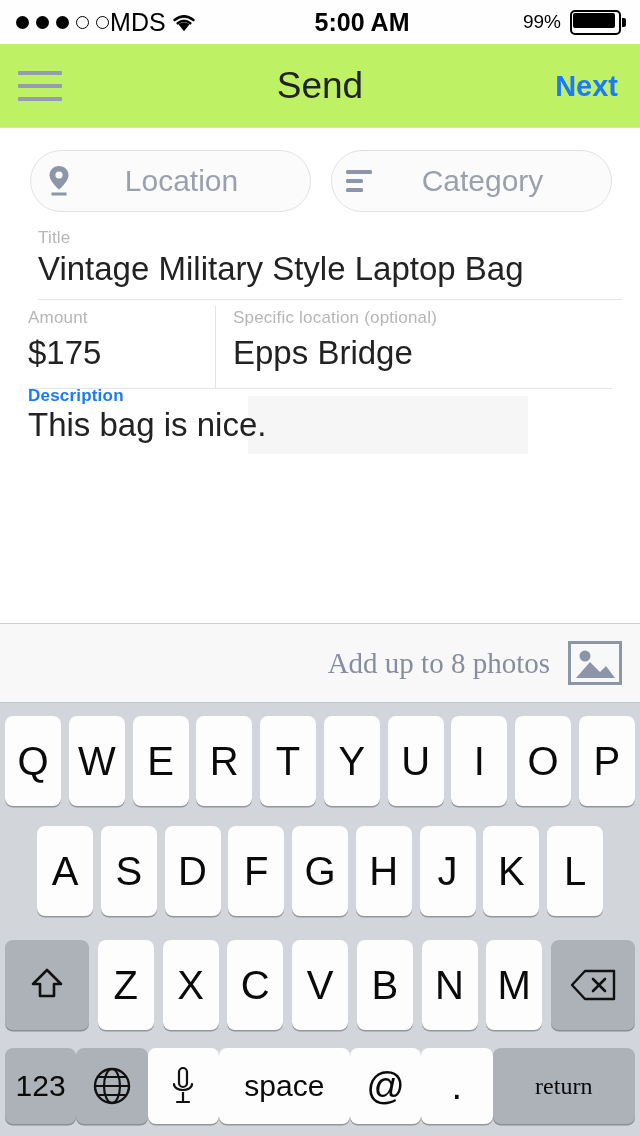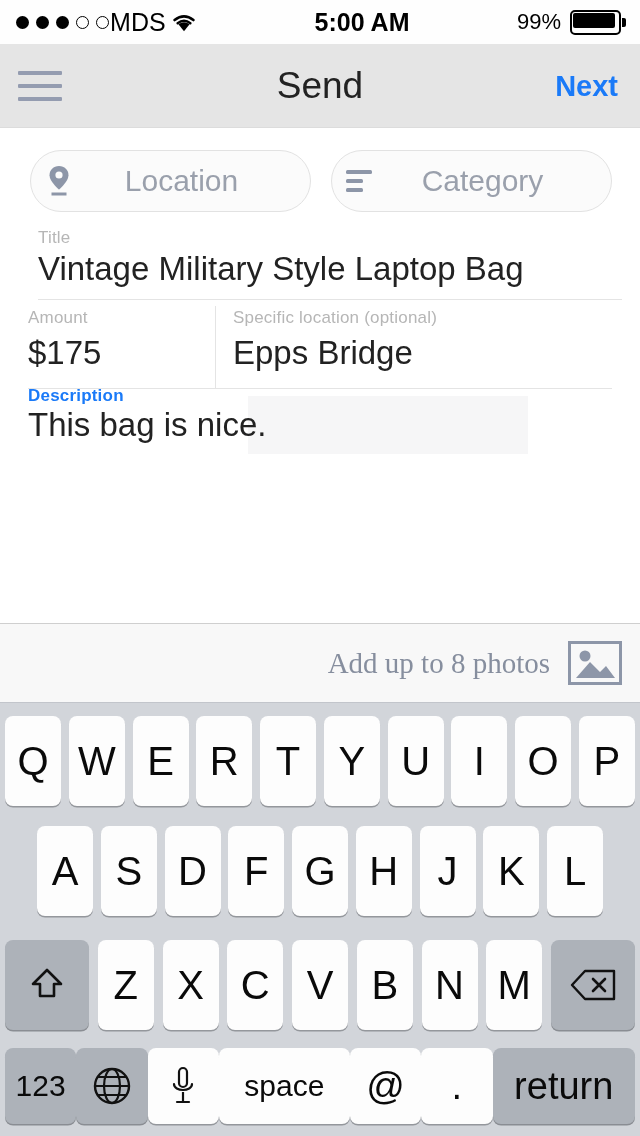--- a/index.html
+++ b/index.html
@@ -23,37 +23,37 @@
   .dot{ width:13px; height:13px; border-radius:50%; background:#000; }
   .dot.hollow{ background:transparent; border:1.7px solid #000; }
   .carrier{ font-size:25px; color:#000; letter-spacing:0.1px; }
   .wifi{ width:26px; height:20px; position:relative; margin-left:4px; }
   .sb-center{
     position:absolute; left:0; width:640px; top:0; height:44px;
     display:flex; align-items:center; justify-content:center;
     font-size:25px; font-weight:bold; color:#000;margin-left:42px;
   }
   .sb-right{ position:absolute; right:14px; top:0; height:44px; display:flex; align-items:center; gap:9px; }
-  .batt-pct{ font-size:22px; color:#000; }
+  .batt-pct{ font-size:19px; color:#000; }
   .battery{ position:relative; width:56px; height:25px; }
   .battery .shell{
     position:absolute; left:0; top:0; width:51px; height:25px;
     border:2.3px solid #000; border-radius:5px;
   }
   .battery .fill{
     position:absolute; left:3px; top:3px; width:42px; height:15px; background:#000; border-radius:2px;
   }
   .battery .nub{
     position:absolute; right:0; top:8px; width:4px; height:9px; background:#000; border-radius:0 2px 2px 0;
   }
 
   
   .navbar{
     position:absolute; top:44px; left:0; width:640px; height:84px;
-    background:#e5e5e5; border-bottom:1px solid #dcdcdc;
+    background:#bef264; border-bottom:1px solid #dcdcdc;
   }
   .hamburger{
     position:absolute; left:18px; top:24px; width:44px; height:36px;
     display:flex; flex-direction:column; justify-content:center; gap:9px; cursor:pointer;
   }
   .hamburger i{ display:block; height:4px; background:#949cb0; border-radius:1px; }
   .nav-title{
     position:absolute; left:0; width:640px; top:0; height:84px;
     display:flex; align-items:center; justify-content:center;
     font-size:37px; color:#222; font-weight:400;
@@ -136,21 +136,21 @@
   .krow.r3 .key.letter{ width:56px; height:90px; }
   .key.dark{ background:#adb2b9; box-shadow:0 1.5px 0 rgba(130,133,139,0.9); }
   .key.shift{ width:84px; height:90px; }
   .key.back{ width:84px; height:90px; }
   .key.num{ width:76px; height:76px; font-size:30px; }
   .key.globe{ width:76px; height:76px; }
   .key.mic{ width:76px; height:76px; }
   .key.space{ width:140px; height:76px; font-size:30px; }
   .key.at{ width:76px; height:76px; font-size:38px; }
   .key.period{ width:76px; height:76px; font-size:38px; }
-  .key.ret{ width:152px; height:76px; font-size:38px; }
+  .key.ret{ width:152px; height:76px; font-size:24px;font-family:Liberation Serif, serif; }
 
   svg{ display:block; }
 </style>
 </head>
 <body>
 
 <div id="screen">
 
   <div class="statusbar">
     <div class="sb-left">

